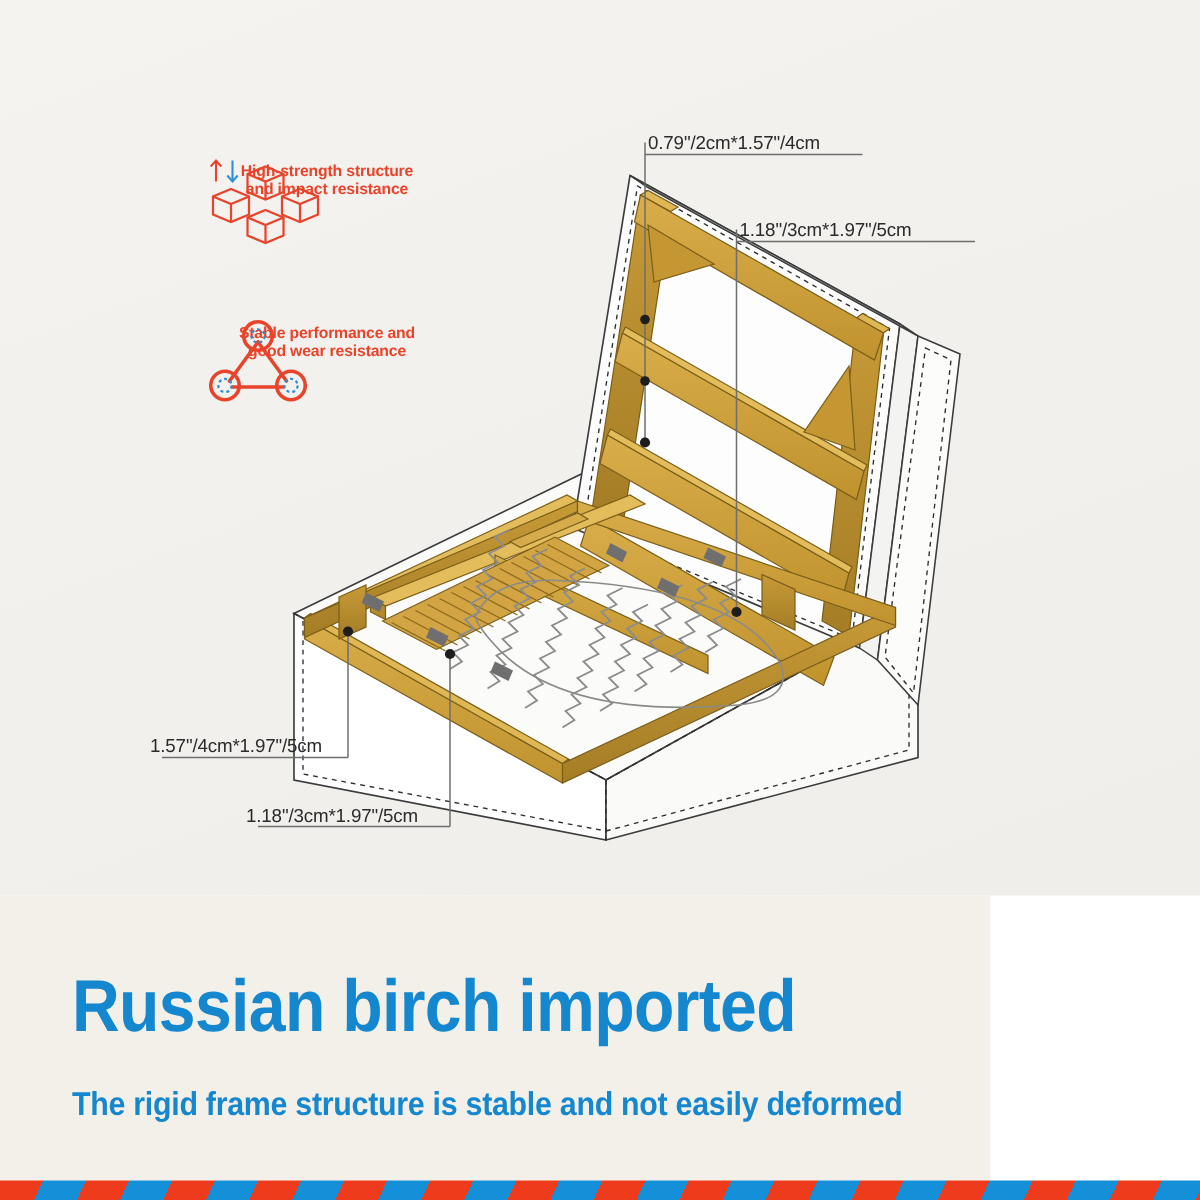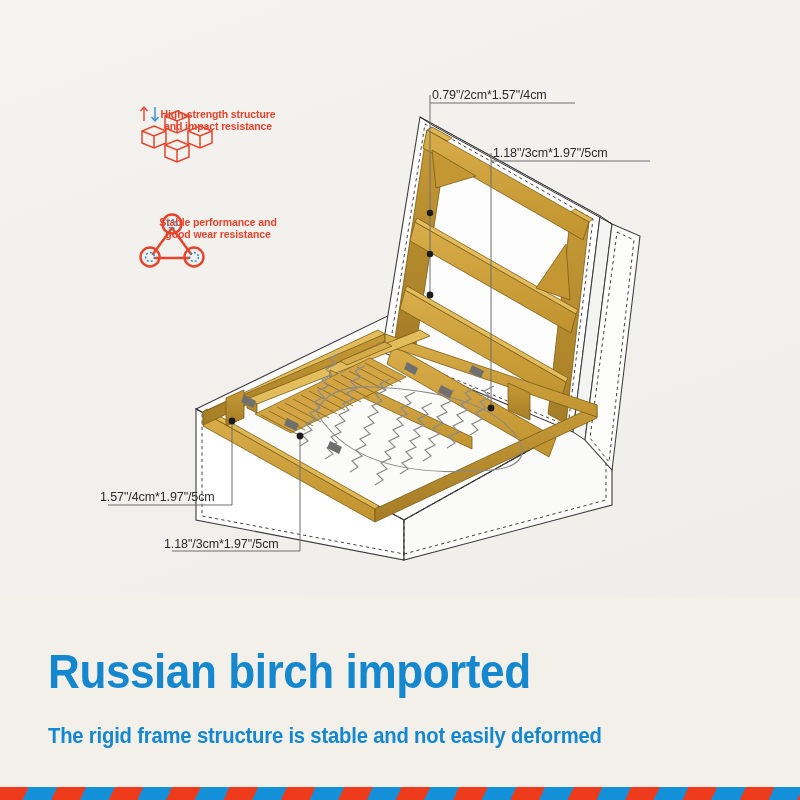--- a/index.html
+++ b/index.html
@@ -46,21 +46,21 @@
     letter-spacing:-0.1px;
     white-space:nowrap;
   }
   #dim-top-1   { left:432px; top:88px;  }
   #dim-top-2   { left:493px; top:146px; }
   #dim-bot-1   { left:100px; top:490px; }
   #dim-bot-2   { left:164px; top:537px; }
 
   
   #banner {
-    position:absolute; left:0; top:597px; width:800px; height:190px;
+    position:absolute; left:0; top:597px; width:660px; height:190px;
     background:#f3f0e9;
   }
   #headline {
     position:absolute; left:48px; top:50px;
     color:#1587ce;
     font-size:49px;
     font-weight:bold;
     letter-spacing:-0.5px;
     line-height:1;
     transform:scaleX(0.90);

